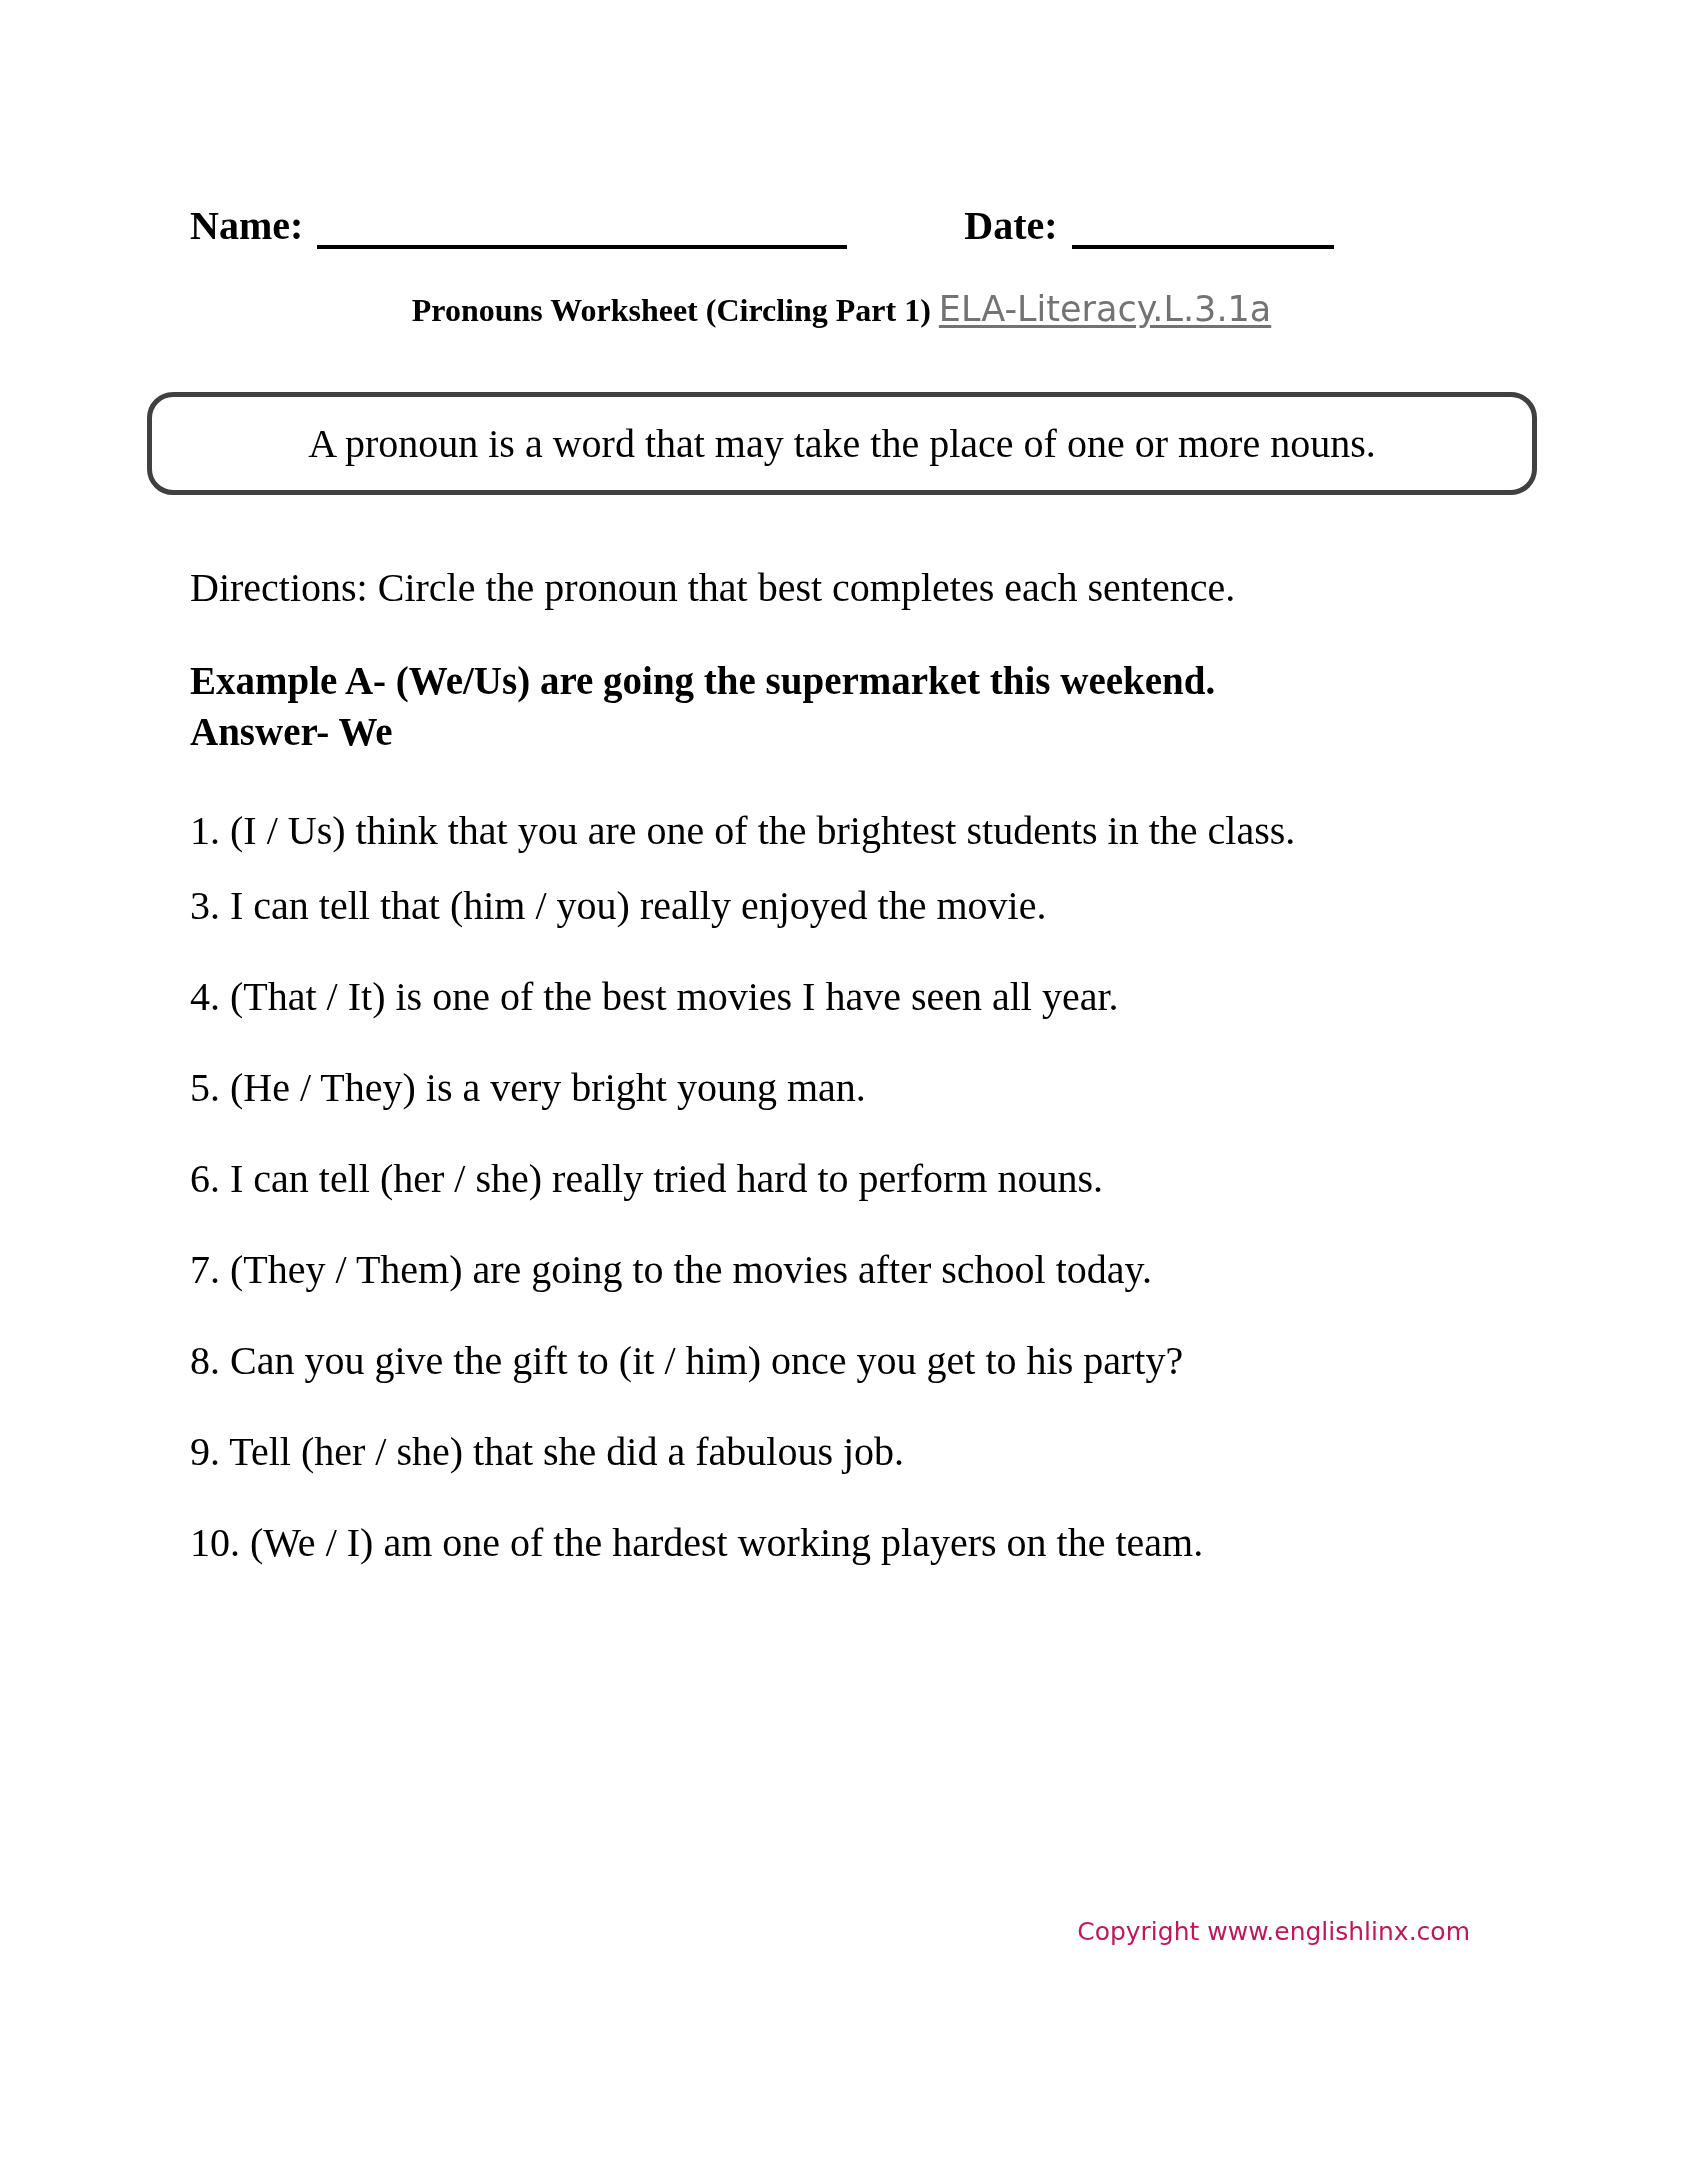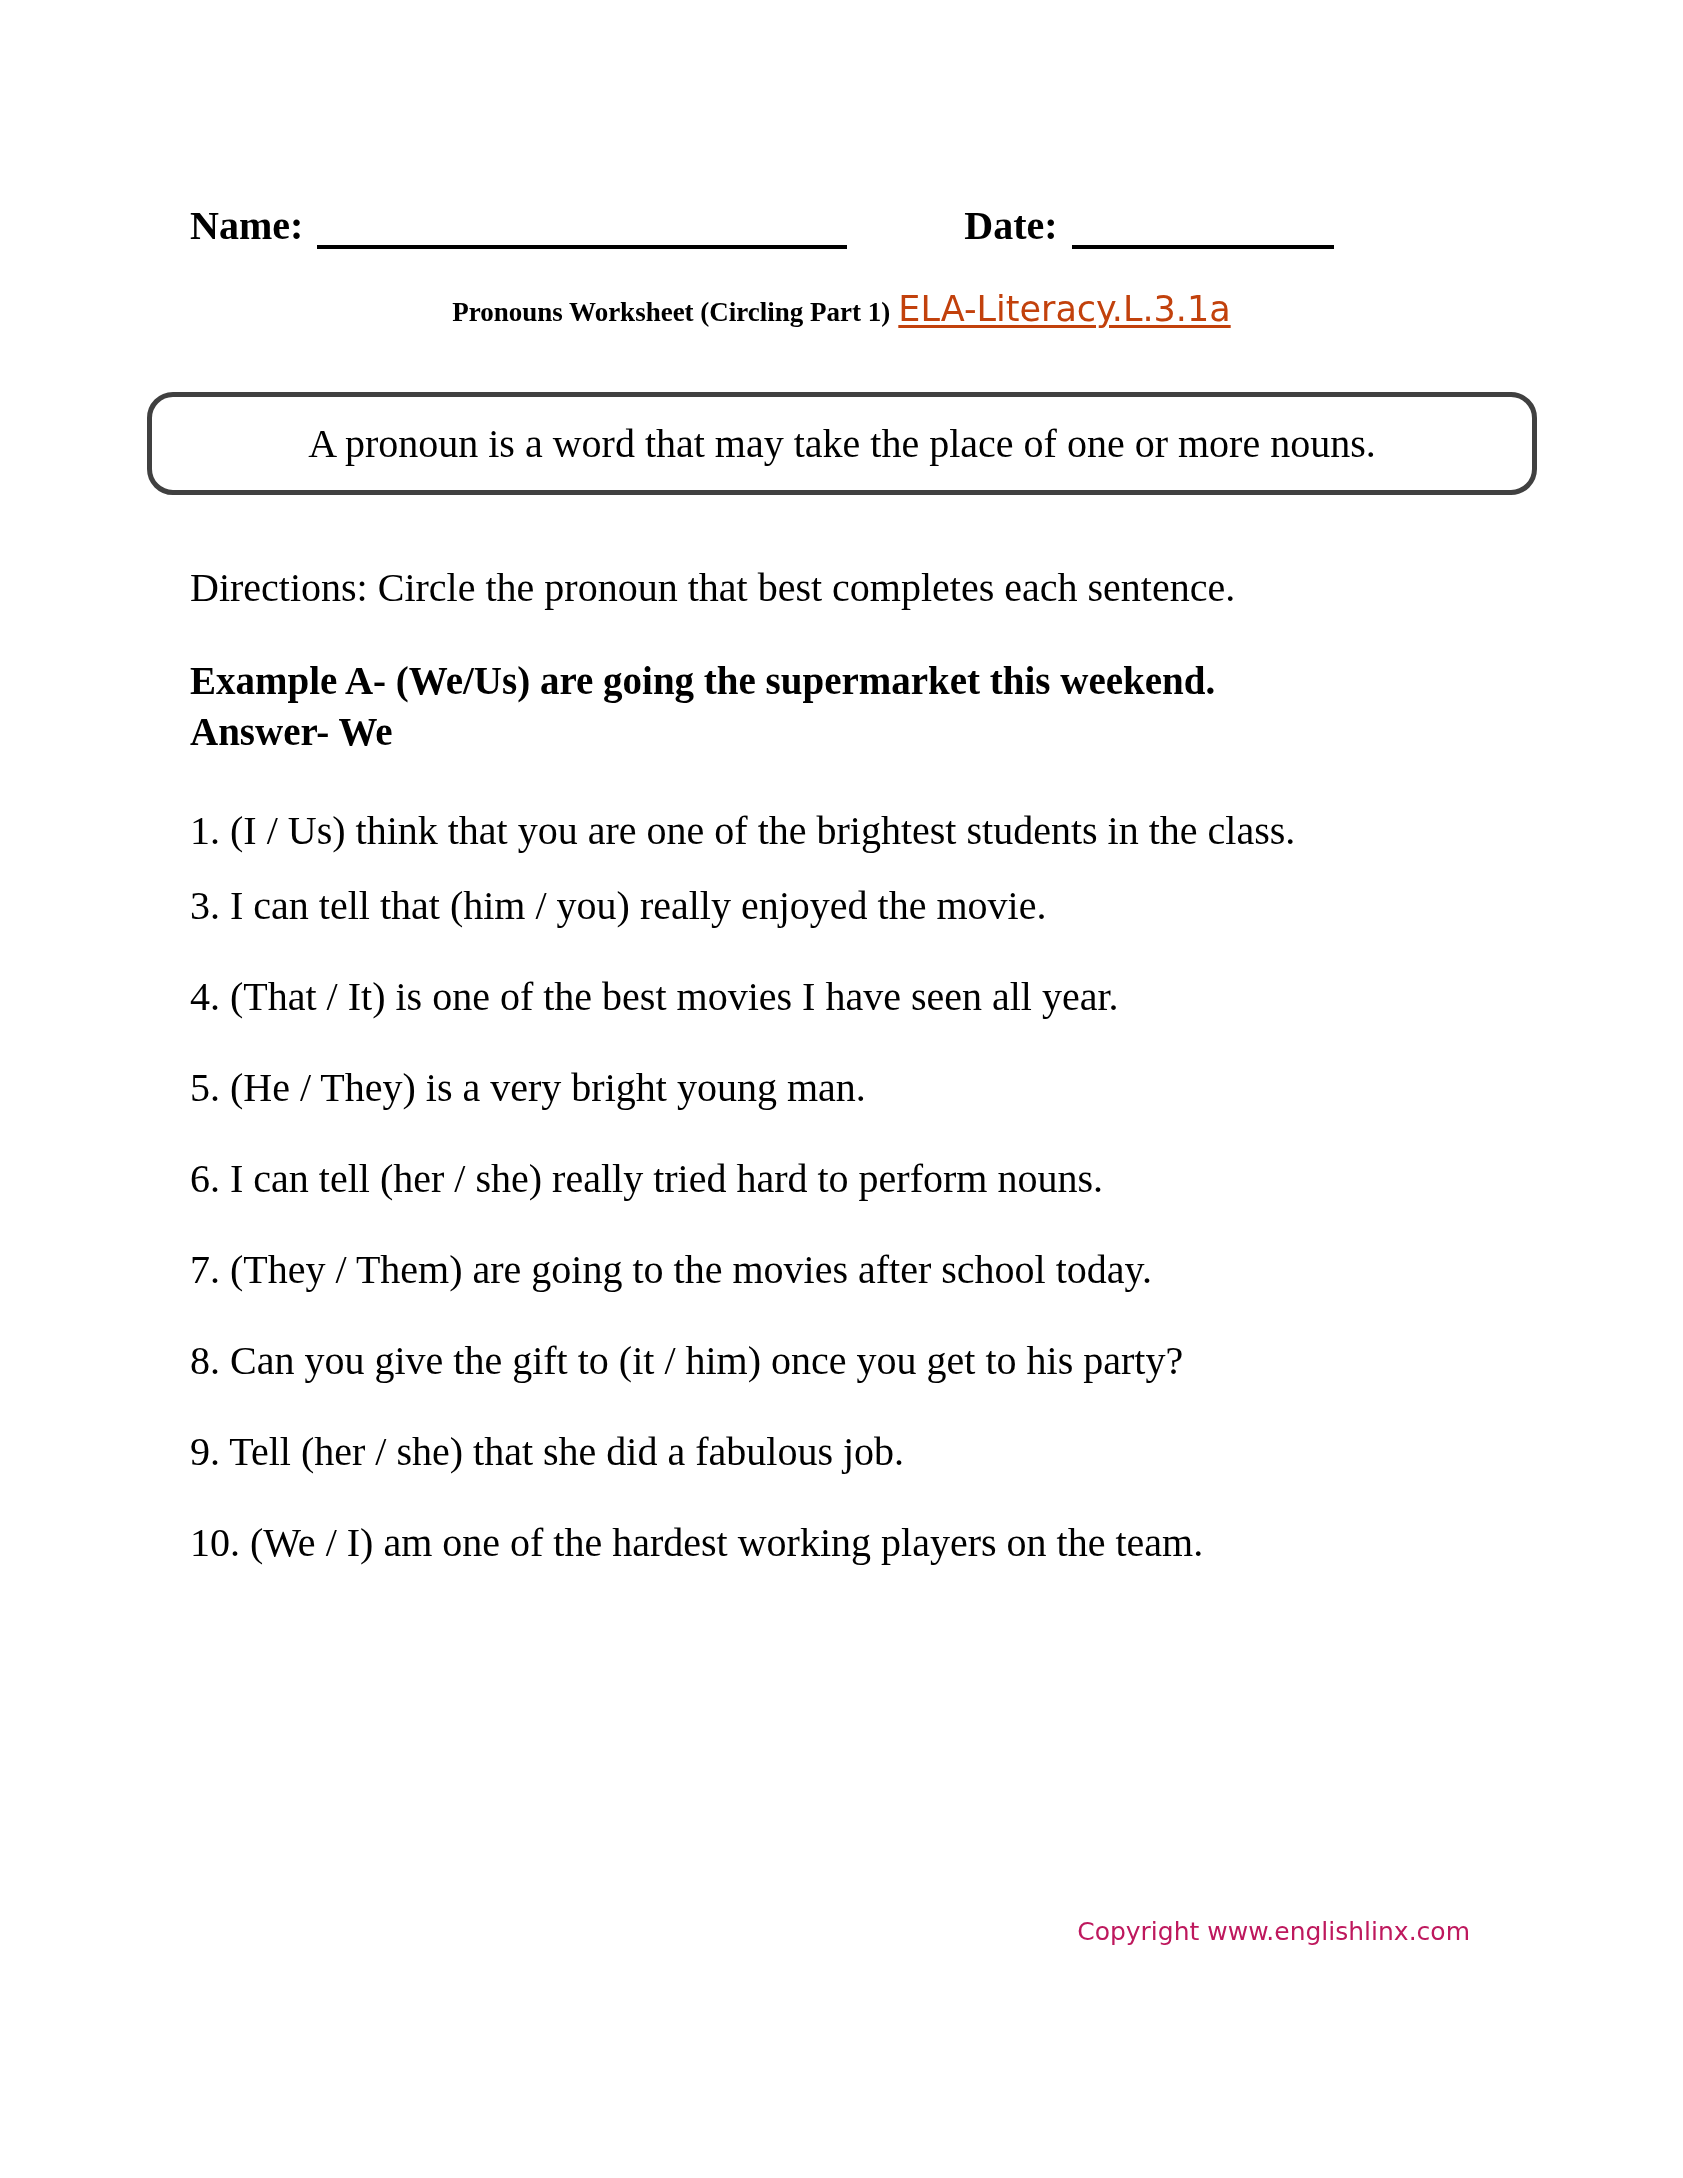--- a/index.html
+++ b/index.html
@@ -50,29 +50,29 @@
   
   .title-row {
     position: absolute;
     left: 0;
     top: 289px;
     width: 1683px;
     text-align: center;
     white-space: nowrap;
   }
   .worksheet-title {
-    font-size: 27px;
+    font-size: 32px;
     font-weight: bold;
     letter-spacing: 0px;
   }
   .standard-link {
     font-family: "DejaVu Sans", "Liberation Sans", sans-serif;
     font-size: 35px;
     font-weight: normal;
-    color: #c2410c;
+    color: #737373;
     text-decoration: underline;
     text-decoration-thickness: 3px;
     text-underline-offset: 4px;
     margin-left: 8px;
   }
 
   
   .definition-box {
     position: absolute;
     left: 147px;

